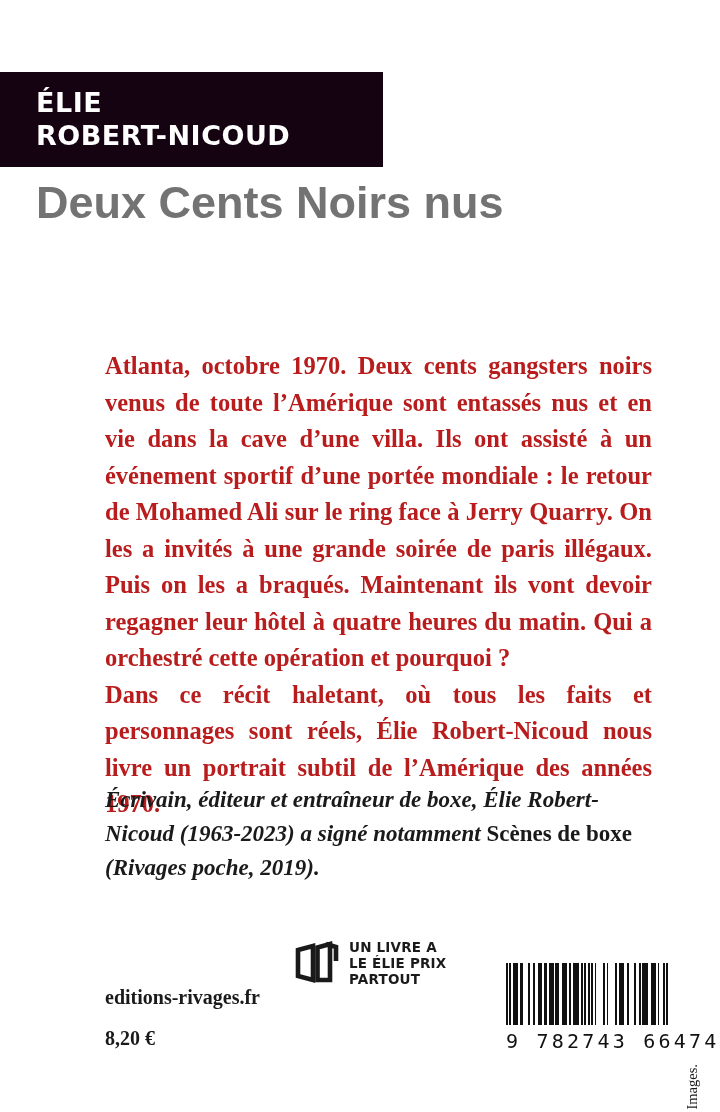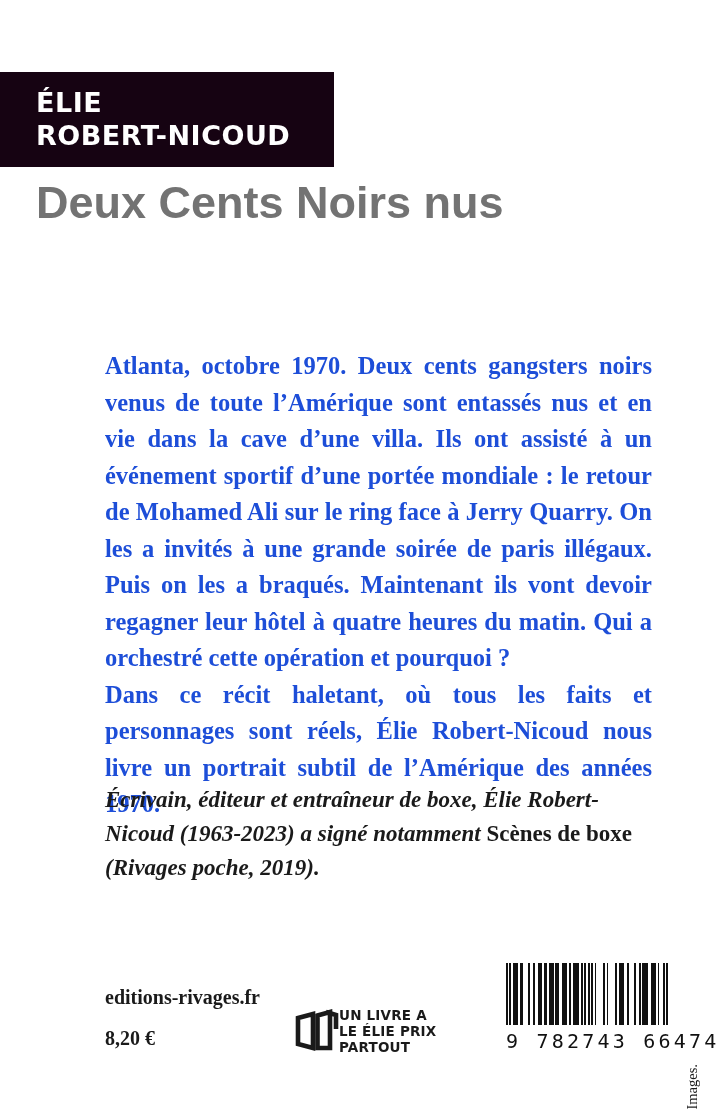--- a/index.html
+++ b/index.html
@@ -14,21 +14,21 @@
     overflow: hidden;
     font-family: "Liberation Serif", serif;
     color: #1a1a1a;
   }
 
   
   #author-block {
     position: absolute;
     left: 0;
     top: 72px;
-    width: 334px;
+    width: 383px;
     height: 95px;
     background: #160312;
     box-sizing: border-box;
     padding: 14px 0 0 36px;
   }
   #author-block .author-line {
     font-family: "DejaVu Sans", sans-serif;
     font-weight: bold;
     color: #ffffff;
     font-size: 27px;
@@ -53,21 +53,21 @@
   #blurb {
     position: absolute;
     left: 105px;
     top: 348px;
     width: 547px;
     font-family: "Liberation Serif", serif;
     font-weight: bold;
     font-size: 24.5px;
     line-height: 36.5px;
     text-align: justify;
-    color: #1d4ed8;
+    color: #b91c1c;
   }
   #blurb p {
     margin: 0;
   }
 
   
   #bio {
     position: absolute;
     left: 105px;
     top: 783px;
@@ -100,23 +100,24 @@
     font-family: "Liberation Serif", serif;
     font-weight: bold;
     font-size: 20px;
     color: #1a1a1a;
   }
 
   
   #same-price-logo {
     position: absolute;
     left: 295px;
-    top: 1007px;
+    top: 939px;
     display: flex;
     align-items: center;
+    gap: 10px;
   }
   #same-price-logo .logo-mark {
     width: 44px;
     height: 44px;
     flex: none;
   }
   #same-price-logo .logo-text {
     font-family: "DejaVu Sans", sans-serif;
     font-weight: bold;
     font-size: 13.5px;

